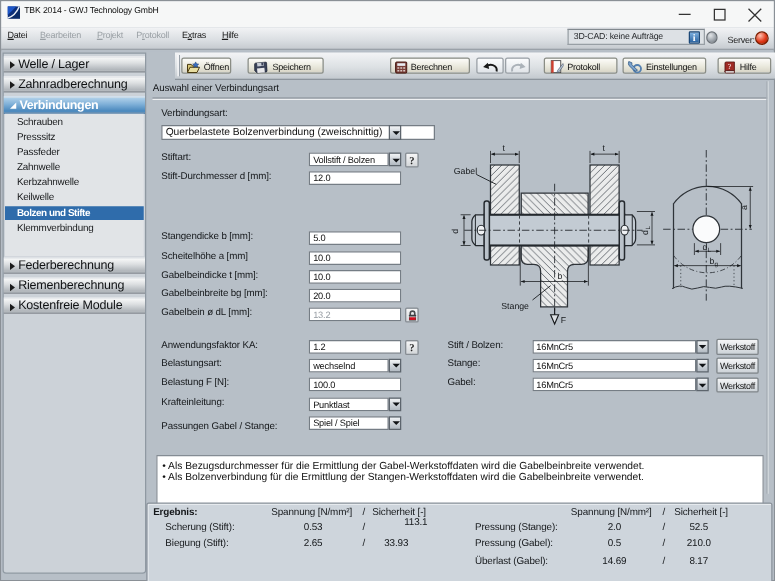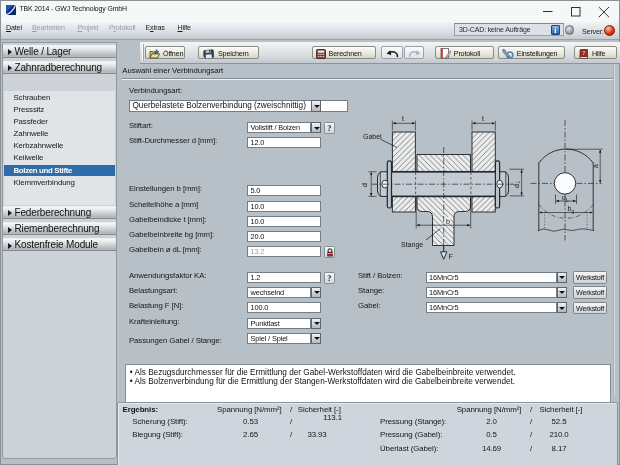--- a/index.html
+++ b/index.html
@@ -87,20 +87,21 @@
     <div class="abs" style="right:3px;top:1.5px;width:9.5px;height:9.5px;background:linear-gradient(#7db0e0,#2a62a0);border:1px solid #1c4878;border-radius:1px;color:#fff;font-size:8px;font-weight:bold;text-align:center;line-height:9px;font-family:'Liberation Serif',serif;">i</div>
   </div>
   <div class="abs" style="left:563.5px;top:3px;width:9.5px;height:9.5px;border-radius:50%;background:radial-gradient(circle at 35% 30%, #e4e7ea, #9aa1a8 60%, #73797f);border:0.5px solid #696f75;"></div>
   <div class="abs" style="left:581px;top:5px;font-size:7.2px;letter-spacing:-0.2px;color:#222;">Server:</div>
   <div class="abs" style="left:603px;top:3px;width:11px;height:11px;border-radius:50%;background:radial-gradient(circle at 35% 28%, #ffc0b0, #e03818 55%, #9a1e00);border:0.5px solid #7a1e00;"></div>
 </div>
 <div id="appbg">
   <div id="sidebar">
     <div class="navhdr" style="top:1.5px"><span class="tri"></span>Welle / Lager</div>
     <div class="navhdr" style="top:17.5px"><span class="tri"></span>Zahnradberechnung</div>
+    <div class="navhdr blue" style="top:33.5px"><span class="tri2"></span>Verbindungen</div>
     <div id="navitems">
       <div class="navitem" style="top:1px">Schrauben</div>
       <div class="navitem" style="top:13px">Presssitz</div>
       <div class="navitem" style="top:25px">Passfeder</div>
       <div class="navitem" style="top:37px">Zahnwelle</div>
       <div class="navitem" style="top:49px">Kerbzahnwelle</div>
       <div class="navitem" style="top:61px">Keilwelle</div>
       <div class="navitem sel" style="top:73.5px">Bolzen und Stifte</div>
       <div class="navitem" style="top:85.5px">Klemmverbindung</div>
     </div>
@@ -184,21 +185,21 @@
   <div id="formarea">
     <div class="flabel" style="left:128px;top:44.7px">Verbindungsart:</div>
     <div class="tfield" style="left:128px;top:59px;width:219px;height:11.5px;font-size:8.2px;letter-spacing:0px">Querbelastete Bolzenverbindung (zweischnittig)</div>
     <div class="combo-arrow" style="left:310px;top:59px;height:11.5px"></div>
     <div class="flabel" style="left:128px;top:80px">Stiftart:</div>
     <div class="tfield" style="left:246px;top:81px;width:63.5px;height:11px">Vollstift / Bolzen</div>
     <div class="combo-arrow" style="left:310px;top:81px;height:11px"></div>
     <div class="qbtn" style="left:322.7px;top:81.1px">?</div>
     <div class="flabel" style="left:128px;top:95px">Stift-Durchmesser d [mm]:</div>
     <div class="tfield" style="left:246px;top:96px;width:73.5px;height:11px">12.0</div>
-    <div class="flabel" style="left:128px;top:143px">Einstellungen b [mm]:</div>
+    <div class="flabel" style="left:128px;top:143px">Stangendicke b [mm]:</div>
     <div class="tfield" style="left:246px;top:144px;width:73.5px;height:11px">5.0</div>
     <div class="flabel" style="left:128px;top:158.5px">Scheitelhöhe a [mm]</div>
     <div class="tfield" style="left:246px;top:159.5px;width:73.5px;height:11px">10.0</div>
     <div class="flabel" style="left:128px;top:173.5px">Gabelbeindicke t [mm]:</div>
     <div class="tfield" style="left:246px;top:174.5px;width:73.5px;height:11px">10.0</div>
     <div class="flabel" style="left:128px;top:189px">Gabelbeinbreite bg [mm]:</div>
     <div class="tfield" style="left:246px;top:190px;width:73.5px;height:11px">20.0</div>
     <div class="flabel" style="left:128px;top:204px">Gabelbein ø dL [mm]:</div>
     <div class="tfield dis" style="left:246px;top:205px;width:73.5px;height:11px">13.2</div>
     <div class="qbtn" style="left:322.7px;top:205px">

